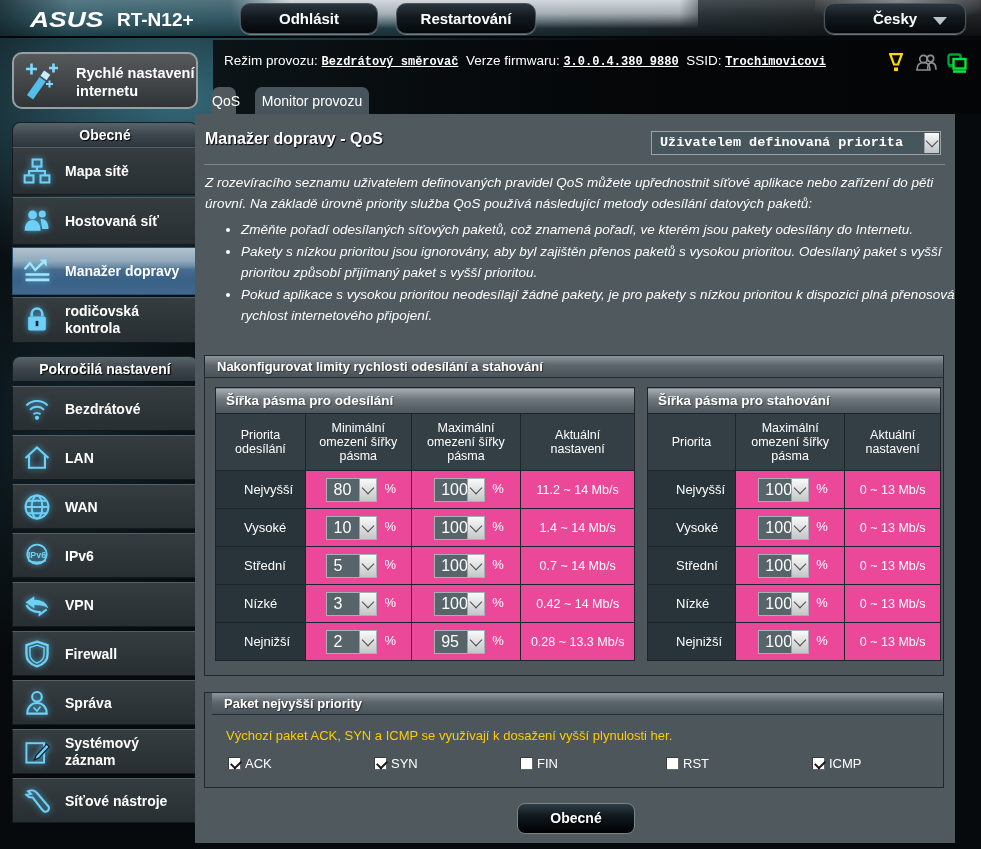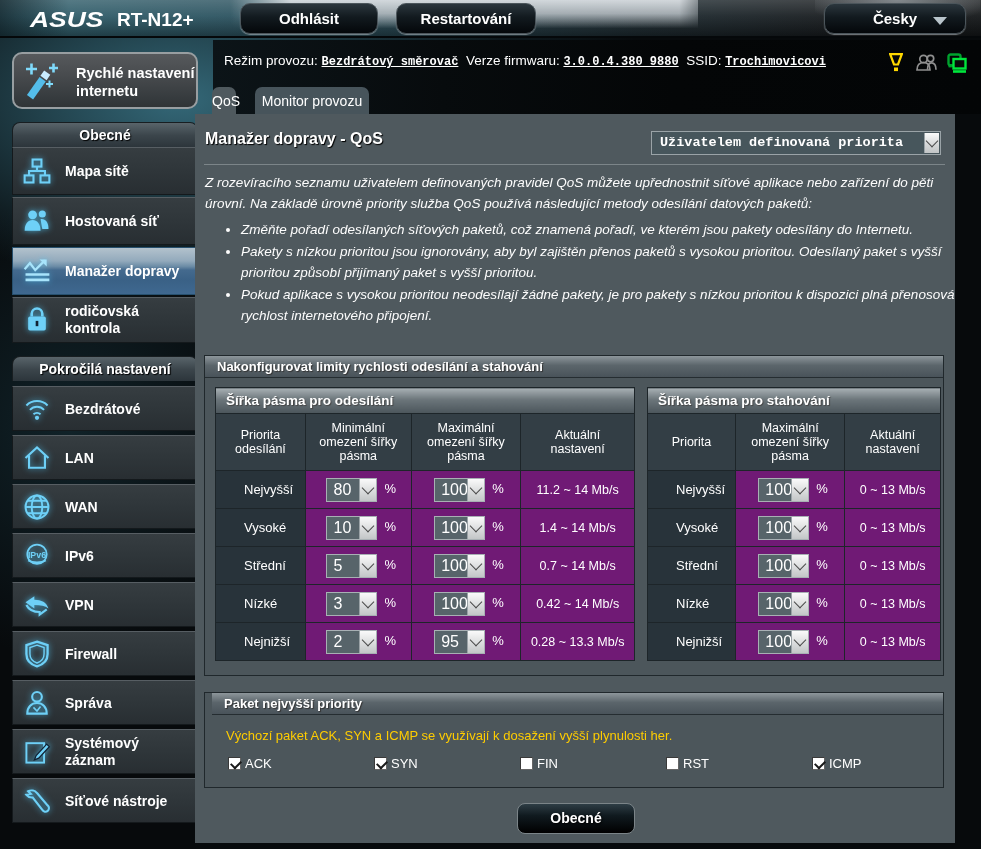--- a/index.html
+++ b/index.html
@@ -112,21 +112,21 @@
 table.qos { border-collapse:collapse; position:absolute; }
 table.qos th, table.qos td { border:1px solid #1d2529; text-align:center; vertical-align:middle; }
 table.qos .thead {
   height:26px;
   background:linear-gradient(180deg,#a7afb3 0%,#6b757a 45%,#4b555b 100%);
   font-size:13.5px; font-weight:bold; color:#fff; text-align:left; padding-left:10px;
   text-shadow:1px 1px 1px #444;
 }
 table.qos .colhdr { height:57px; background:#333e45; font-weight:normal; font-size:12.5px; color:#fff; }
 table.qos td.rowlbl { background:#28333a; font-size:13px; text-align:left; padding-left:28px; height:38px; }
-table.qos td.val { background:#701a75; font-size:12.5px; }
+table.qos td.val { background:#ec4899; font-size:12.5px; }
 #tableft { left:10px; top:31px; width:420px; }
 #tabright { left:442px; top:31px; width:294px; }
 
 .sel {
   display:inline-block; position:relative; width:51px; height:24px; margin-left:6px;
   background:#57646a; border:1px solid #a8b0b4; vertical-align:middle;
   text-align:left; font-size:16px; color:#fff; line-height:22px; padding-left:6px;
 }
 .sel .arr {
   position:absolute; right:0; top:0; width:17px; height:22px;

